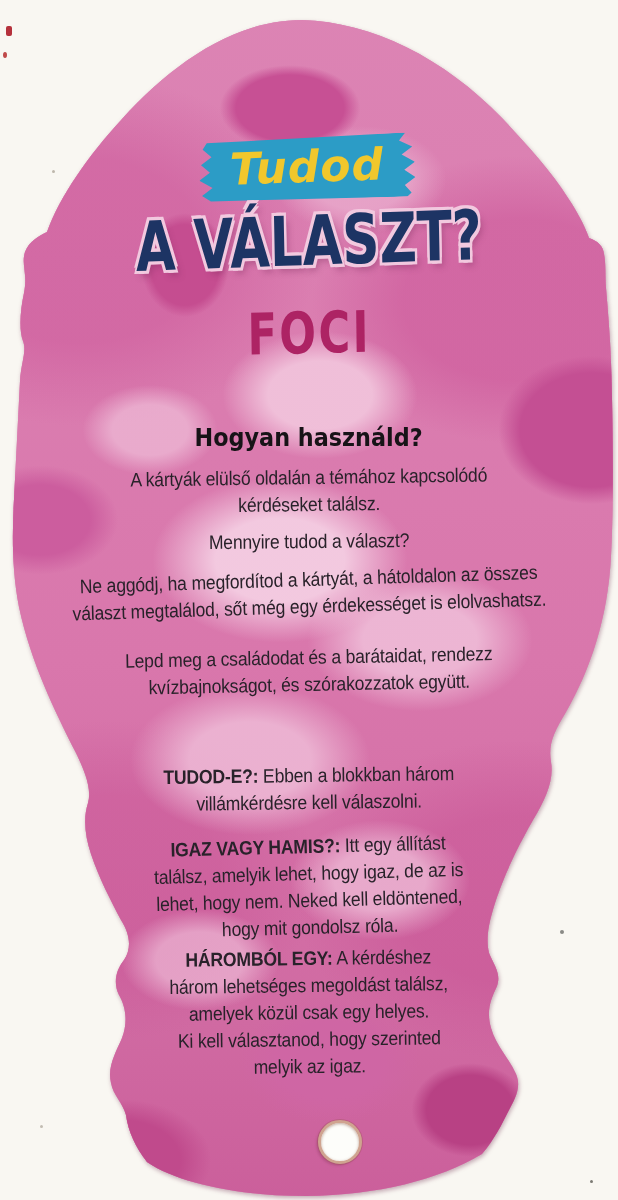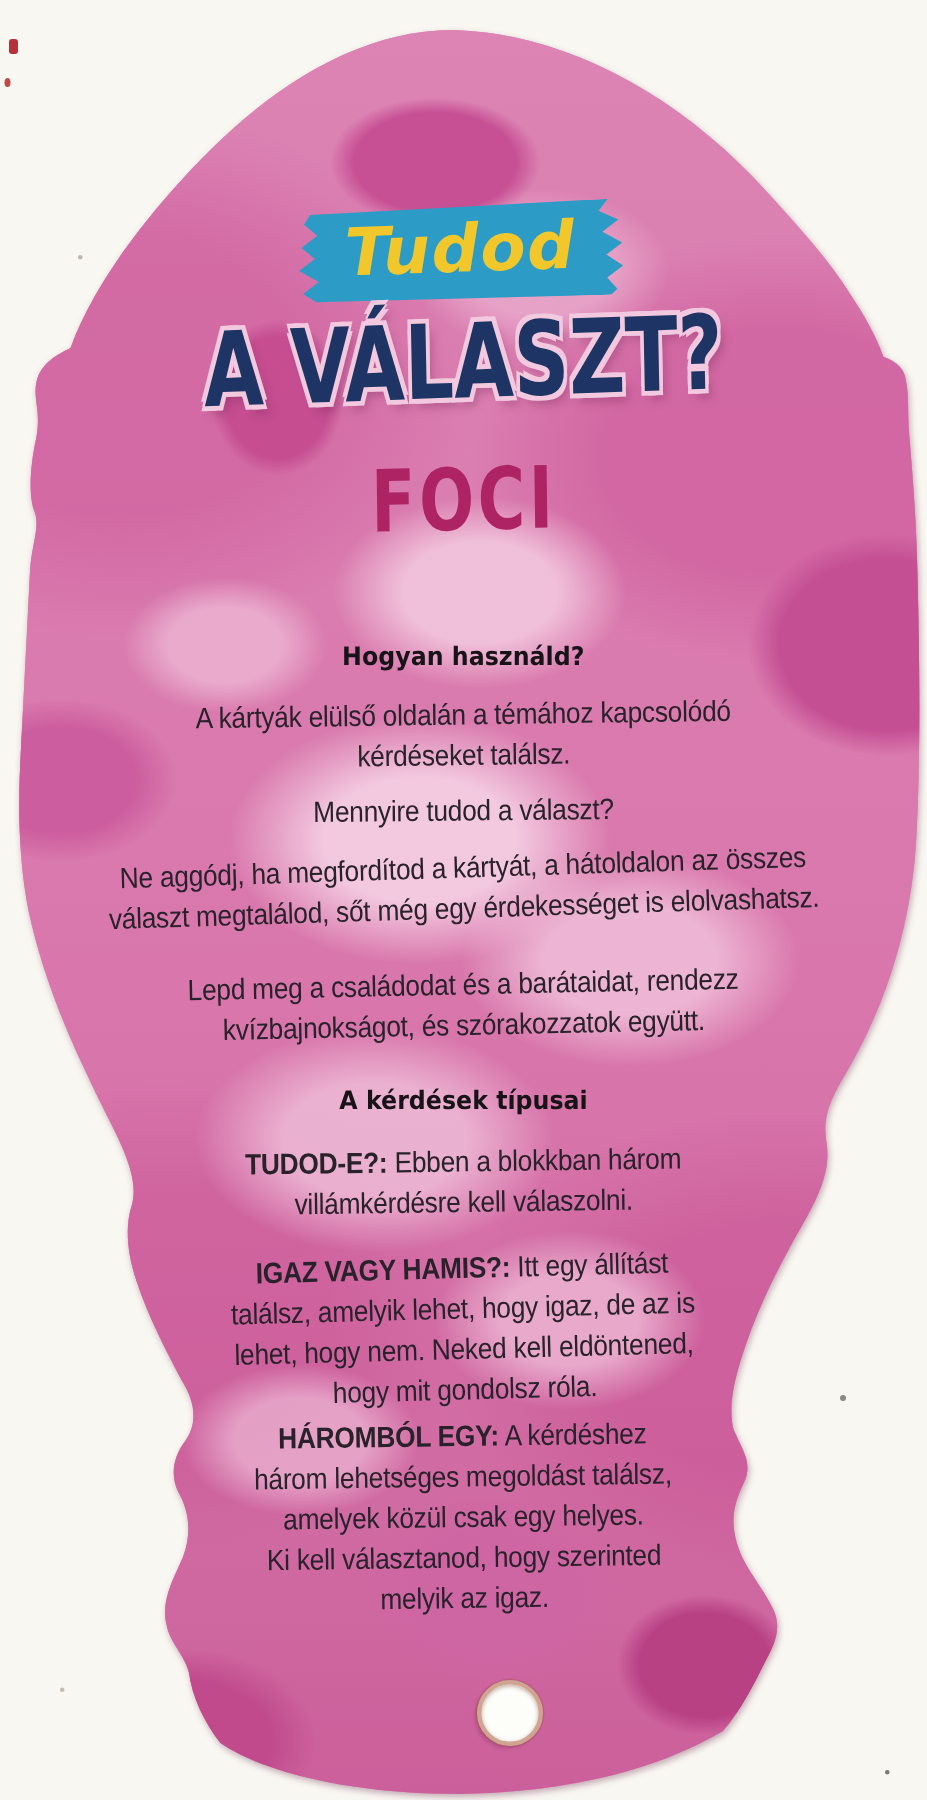--- a/index.html
+++ b/index.html
@@ -78,21 +78,21 @@
   .topic{
     position:absolute; left:0; top:302px; width:100%; text-align:center;
   }
   .topic > span{
     display:inline-block; font-family:"DejaVu Sans", sans-serif;
     font-weight:800; font-size:54px; line-height:64px; color:#ad2364;
     letter-spacing:3px; transform:scale(.8,1.06) rotate(-1deg);
   }
   .h{
     position:absolute; left:0; width:100%; margin:0; text-align:center;
-    font-family:"DejaVu Sans", sans-serif; font-weight:700; font-size:17px; line-height:32px;
+    font-family:"DejaVu Sans", sans-serif; font-weight:700; font-size:24px; line-height:32px;
     color:#171317;
   }
   .h > span{display:inline-block; transform:scaleX(.93);}
   .h.how{top:422px;}
   .h.types{top:718px;}
   .p{
     position:absolute; left:0; width:100%; margin:0; text-align:center;
     font-size:19.5px; line-height:27px; color:#29222a;
     white-space:pre-line; letter-spacing:-.2px;
   }
@@ -143,21 +143,20 @@
     <h2 class="h how"><span>Hogyan használd?</span></h2>
 
     <p class="p pa">A kártyák elülső oldalán a témához kapcsolódó
 kérdéseket találsz.</p>
     <p class="p pb">Mennyire tudod a választ?</p>
     <p class="p pc">Ne aggódj, ha megfordítod a kártyát, a hátoldalon az összes
 választ megtalálod, sőt még egy érdekességet is elolvashatsz.</p>
     <p class="p pd">Lepd meg a családodat és a barátaidat, rendezz
 kvízbajnokságot, és szórakozzatok együtt.</p>
 
-    <h2 class="h types"><span>A kérdések típusai</span></h2>
 
     <p class="p t1"><b>TUDOD-E?:</b><span> Ebben a blokkban három
 villámkérdésre kell válaszolni.</span></p>
 
     <p class="p t2"><b>IGAZ VAGY HAMIS?:</b><span> Itt egy állítást
 találsz, amelyik lehet, hogy igaz, de az is
 lehet, hogy nem. Neked kell eldöntened,
 hogy mit gondolsz róla.</span></p>
 
     <p class="p t3"><b>HÁROMBÓL EGY:</b><span> A kérdéshez

